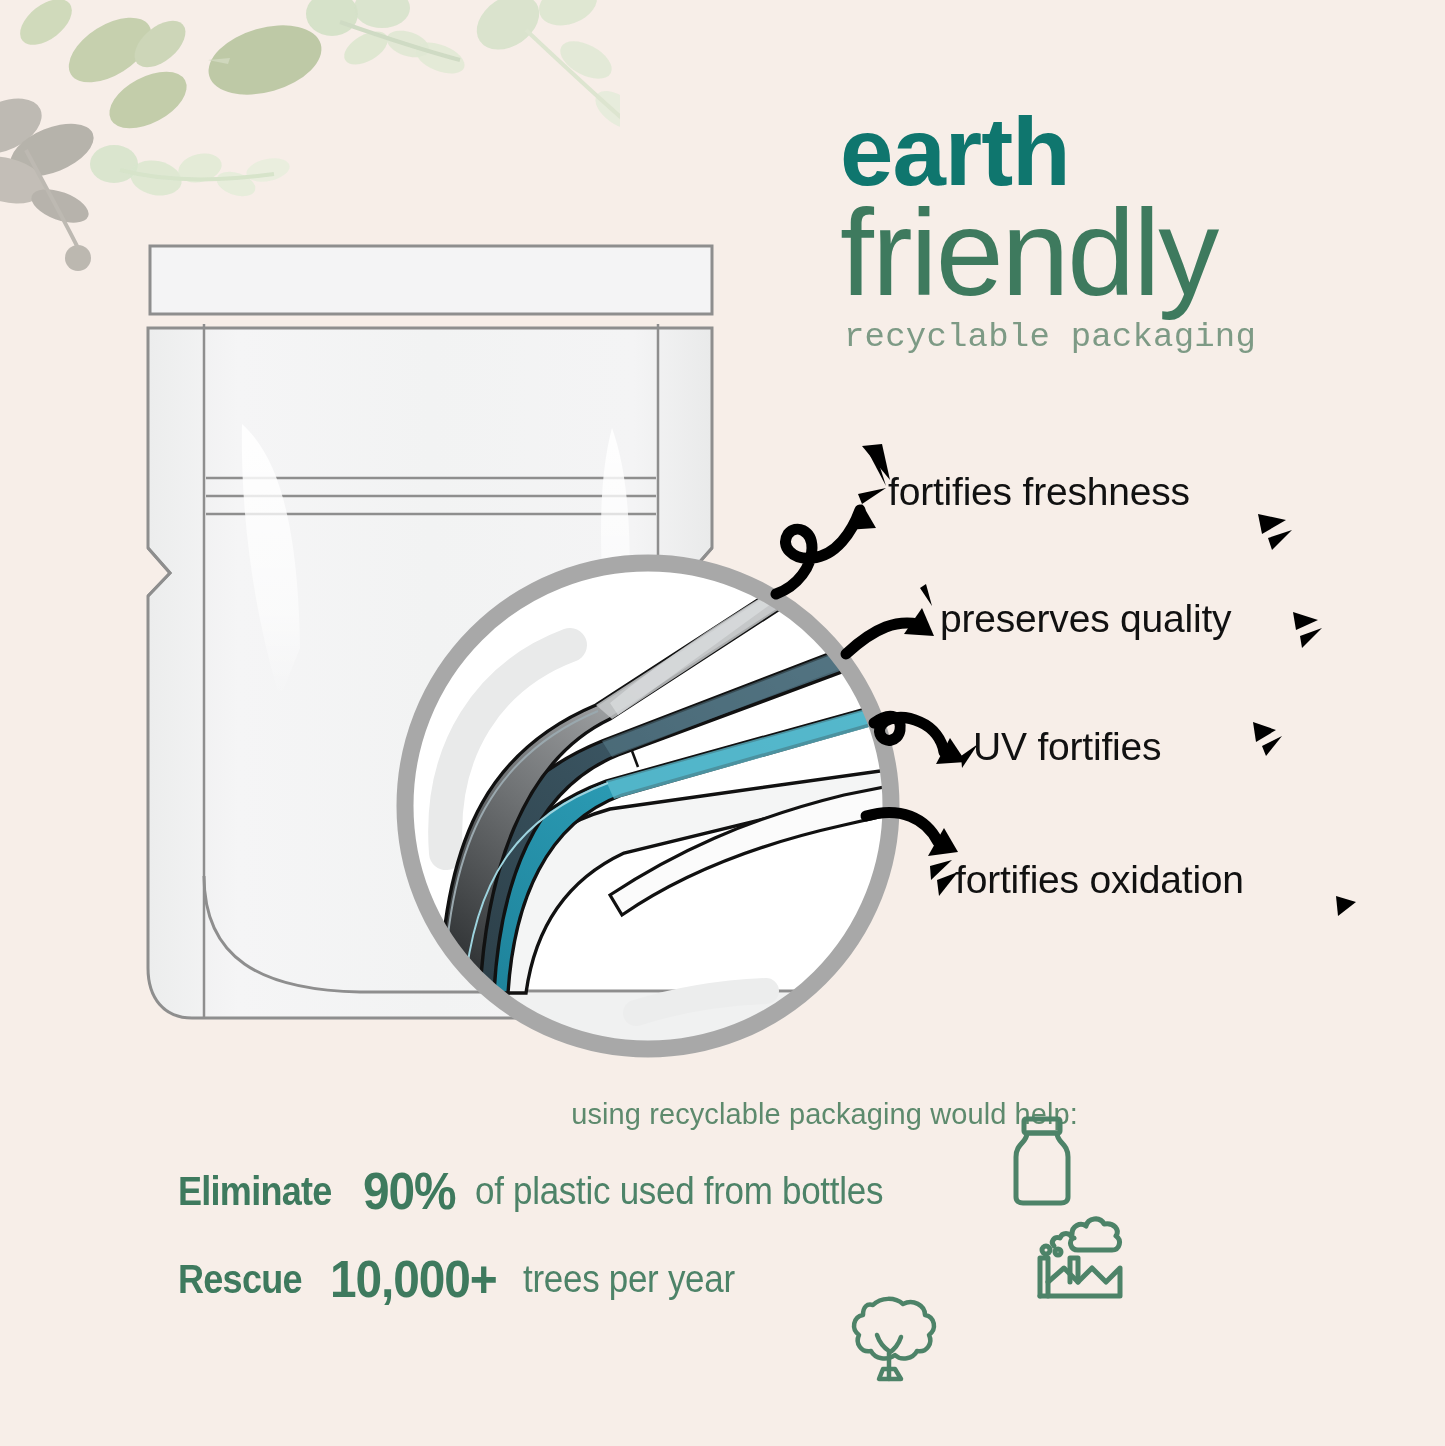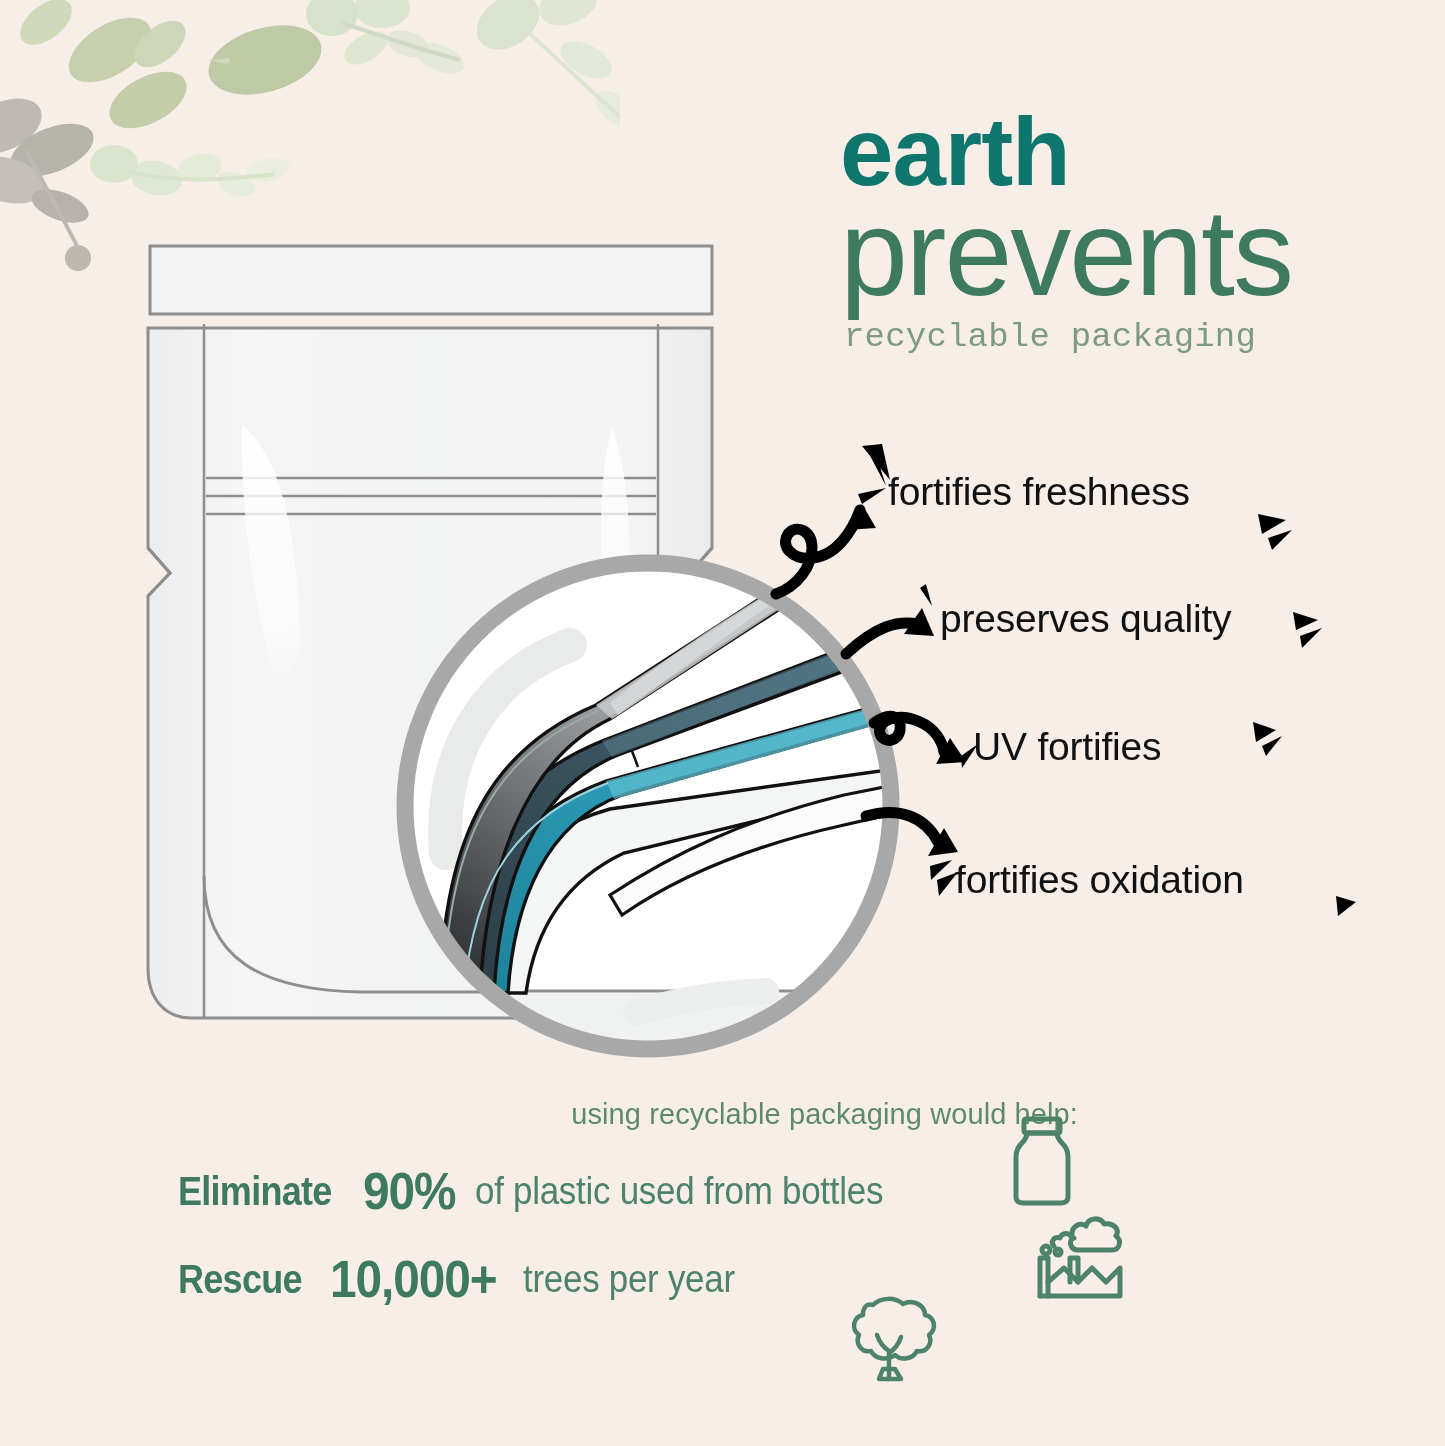--- a/index.html
+++ b/index.html
@@ -315,21 +315,21 @@
       <path d="M1253 722 L1276 730 L1256 742 Z"></path>
       <path d="M1262 746 L1282 736 L1266 756 Z"></path>
       <path d="M930 866 L952 860 L931 880 Z"></path>
       <path d="M937 880 L958 872 L939 896 Z"></path>
       <path d="M1336 896 L1356 902 L1338 916 Z"></path>
     </g>
   </svg>
 
   <div id="heading">
     <div class="line1">earth</div>
-    <div class="line2">prevents</div>
+    <div class="line2">friendly</div>
     <div class="sub">recyclable packaging</div>
   </div>
 
   <div class="feature-label" id="feat-1">preserves quality</div>
   <div class="feature-label" id="feat-0">fortifies freshness</div>
   <div class="feature-label" id="feat-2">UV fortifies</div>
   <div class="feature-label" id="feat-3">fortifies oxidation</div>
 
   <div id="stats">
     <div class="intro">using recyclable packaging would help:</div>

